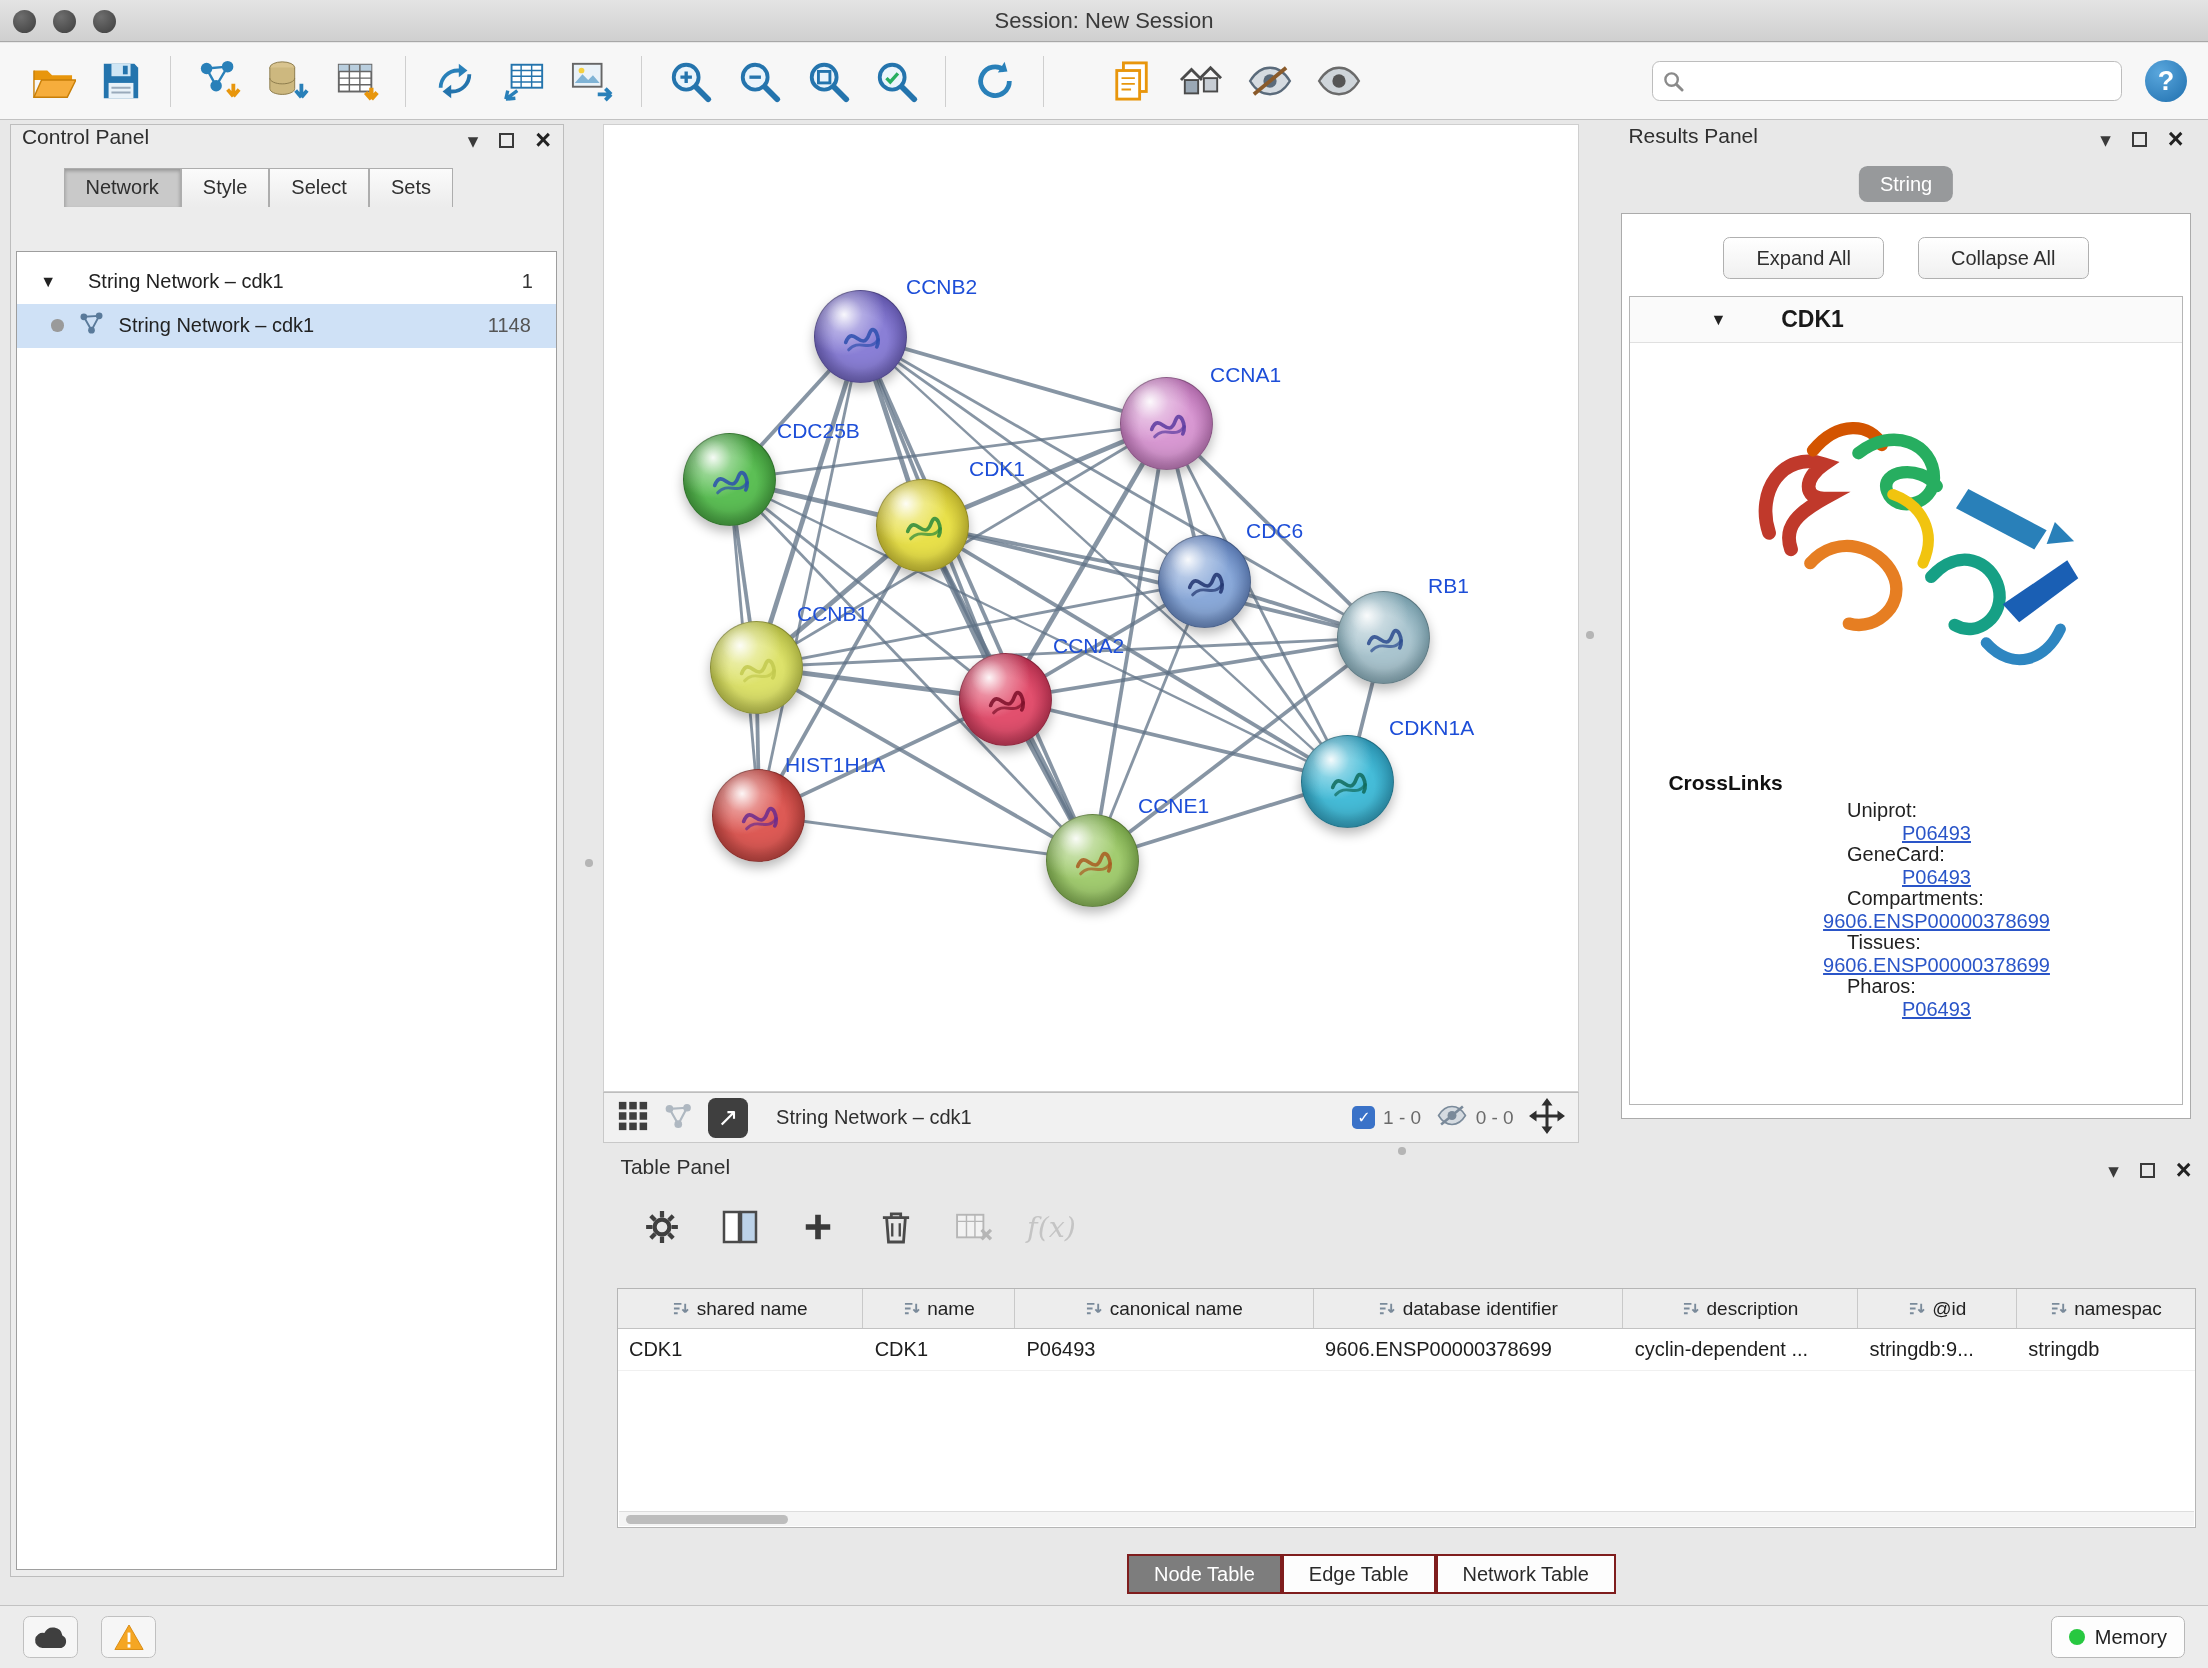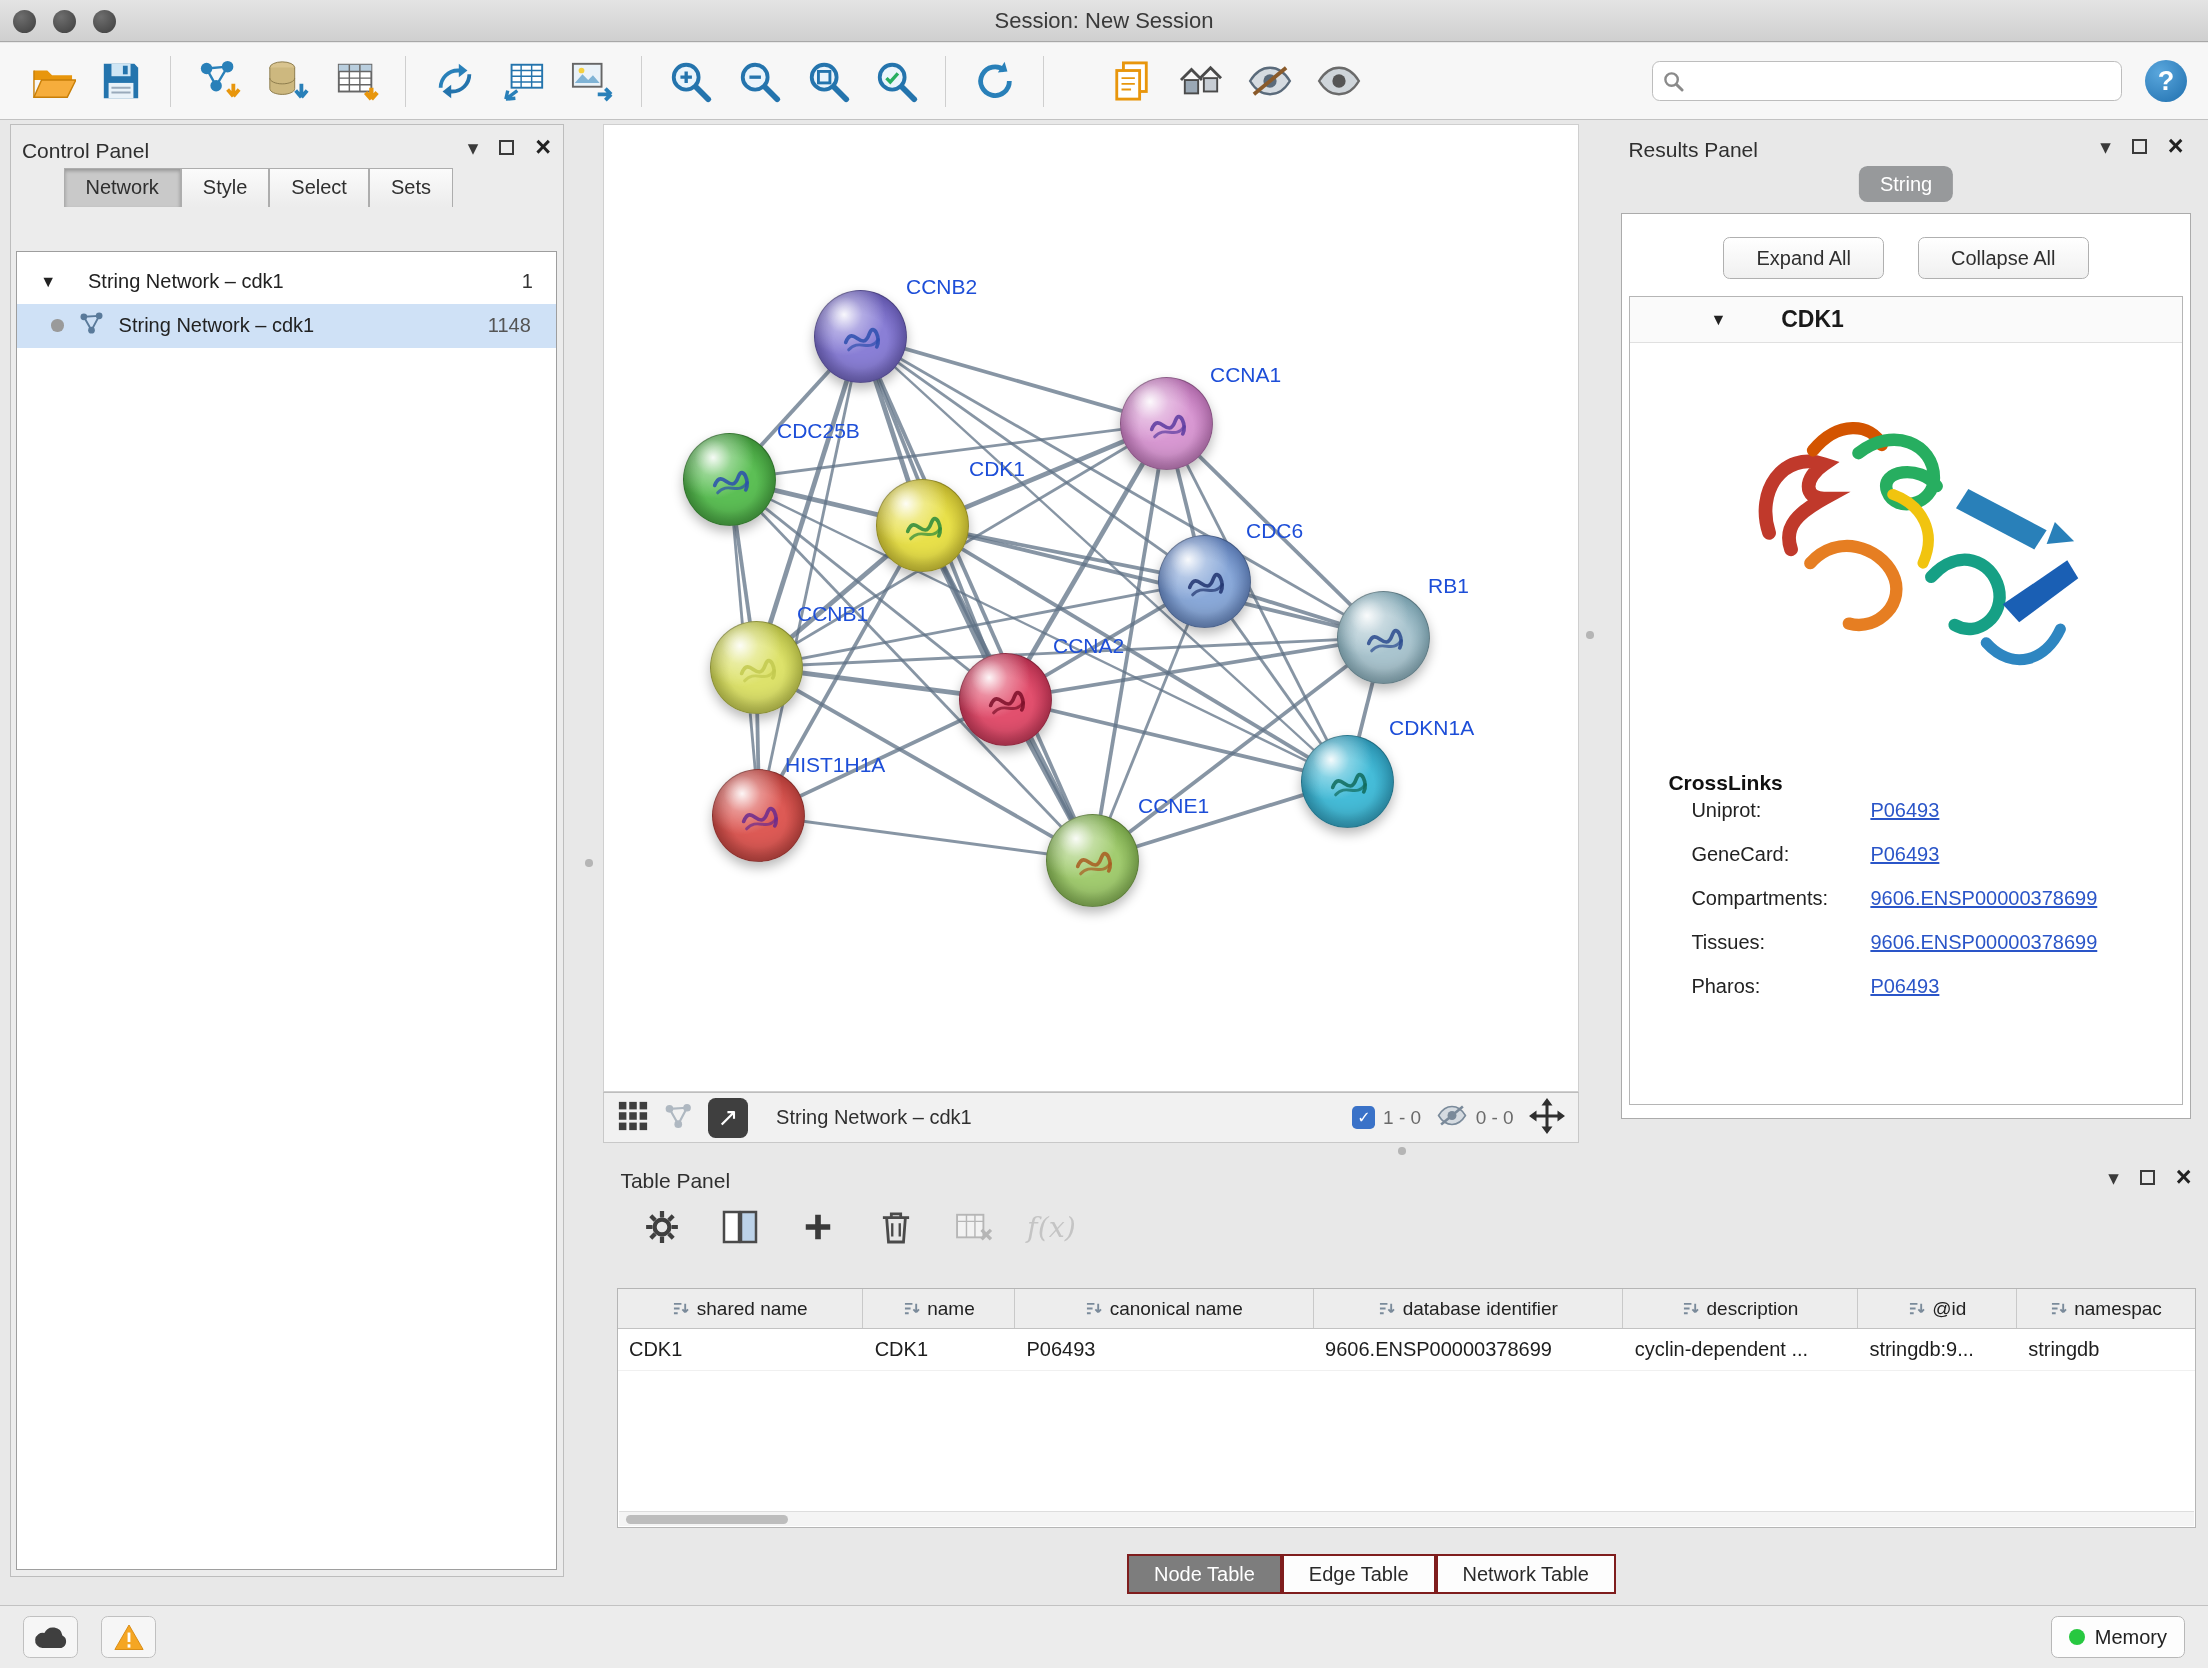--- a/index.html
+++ b/index.html
@@ -16,21 +16,21 @@
   
   .toolbar{position:absolute;left:0;top:43px;width:100%;height:77px;background:#f7f7f7;border-bottom:1px solid #c2c2c2;display:flex;align-items:center;padding:0 21px;gap:5.7px;}
   .tbtn{width:63px;height:63px;display:flex;align-items:center;justify-content:center;border-radius:7.6px;flex:0 0 auto;}
   .tsep{width:1px;height:51px;background:#cfcfcf;margin:0 11.4px;flex:0 0 auto;}
   .tspacer{flex:1;}
   .searchbox{width:470px;height:40px;background:#fff;border:1px solid #bdbdbd;border-radius:7.6px;display:flex;align-items:center;padding:0 9.5px;gap:7.6px;flex:0 0 auto;}
   .searchbox input{border:none;outline:none;font-size:19px;width:409px;background:transparent;font-family:inherit;}
   .help-btn{width:42px;height:42px;border-radius:50%;background:radial-gradient(circle at 35% 30%,#5aa7dd,#1f6fae);color:#fff;font-size:27px;font-weight:bold;display:flex;align-items:center;justify-content:center;margin-left:17px;flex:0 0 auto;}
 
   
-  .panel-header{height:38px;display:flex;align-items:flex-end;padding:0 11.4px;}
+  .panel-header{height:38px;display:flex;align-items:flex-start;padding:0 11.4px;}
   .panel-title{font-size:21px;color:#2f2f2f;}
   .ph-icons{margin-left:auto;display:flex;align-items:center;gap:21px;}
   .ph-btn{font-size:21px;color:#3a3a3a;line-height:1;}
   .ph-square{width:15px;height:15px;border:2.4px solid #3a3a3a;display:inline-block;}
   .ph-x{font-size:27px;font-weight:bold;color:#222;}
 
   
   .control-panel{position:absolute;left:9.5px;top:124px;width:554px;height:1453px;background:#ececec;border:1px solid #bdbdbd;}
   .cp-tabs{display:flex;margin-left:53px;margin-top:1.9px;height:42px;align-items:flex-end;}
   .cp-tab{font-size:20px;padding:7.6px 21px;border:1px solid #adadad;background:linear-gradient(#fbfbfb,#ececec);color:#2f2f2f;border-bottom:none;}
@@ -68,21 +68,21 @@
   .string-badge{position:absolute;top:42px;left:50%;transform:translateX(-50%);background:#97999b;color:#fff;font-size:20px;padding:6.7px 21px;border-radius:8.6px;}
   .results-body{position:absolute;left:3.8px;right:3.8px;top:89px;bottom:0;background:#fff;border:1px solid #ababab;}
   .results-buttons{display:flex;justify-content:center;gap:34px;margin-top:23px;}
   .rbtn{font-size:20px;color:#2f2f2f;background:linear-gradient(#fff,#f0f0f0);border:1px solid #b0b0b0;border-radius:6.7px;height:42px;padding:0 32px;font-family:inherit;}
   .gene-section{position:absolute;left:7.6px;right:7.6px;top:82px;bottom:13.3px;border:1px solid #b5b5b5;background:#fff;overflow:hidden;}
   .gene-header{height:46px;display:flex;align-items:center;gap:55px;padding-left:80px;border-bottom:1px solid #e0e0e0;background:#fafafa;}
   .gene-name{font-size:23px;font-weight:bold;color:#1a1a1a;}
   .gene-desc{font-size:20px;color:#222;padding:13.3px 0 0 27px;}
   .protein-fig{display:flex;justify-content:center;margin-top:25px;}
   .crosslinks-title{font-size:21px;font-weight:bold;color:#111;margin:32px 0 3.8px 38px;}
-  .xl-row{display:flex;height:44px;padding-left:61px;font-size:20px;}
+  .xl-row{display:flex;align-items:center;height:44px;padding-left:61px;font-size:20px;flex-direction:column;}
   .xl-label{width:179px;color:#222;}
   .xl-value a,.xl-value{color:#2a55c8;text-decoration:underline;font-size:20px;}
 
   
   .table-panel{position:absolute;left:609px;top:1155px;width:1594px;height:447px;}
   .tp-toolbar{height:68px;display:flex;align-items:center;gap:30px;padding-left:28.5px;}
   .tp-btn{width:48px;height:48px;display:flex;align-items:center;justify-content:center;}
   .tp-btn.disabled{opacity:.45;}
   .fx-label{font-family:"DejaVu Serif","Liberation Serif",serif;font-style:italic;font-size:28.5px;color:#9a9a9a;}
   .data-table{position:absolute;left:7.6px;top:133px;width:1579px;height:240px;background:#fff;border:1px solid #b5b5b5;}

